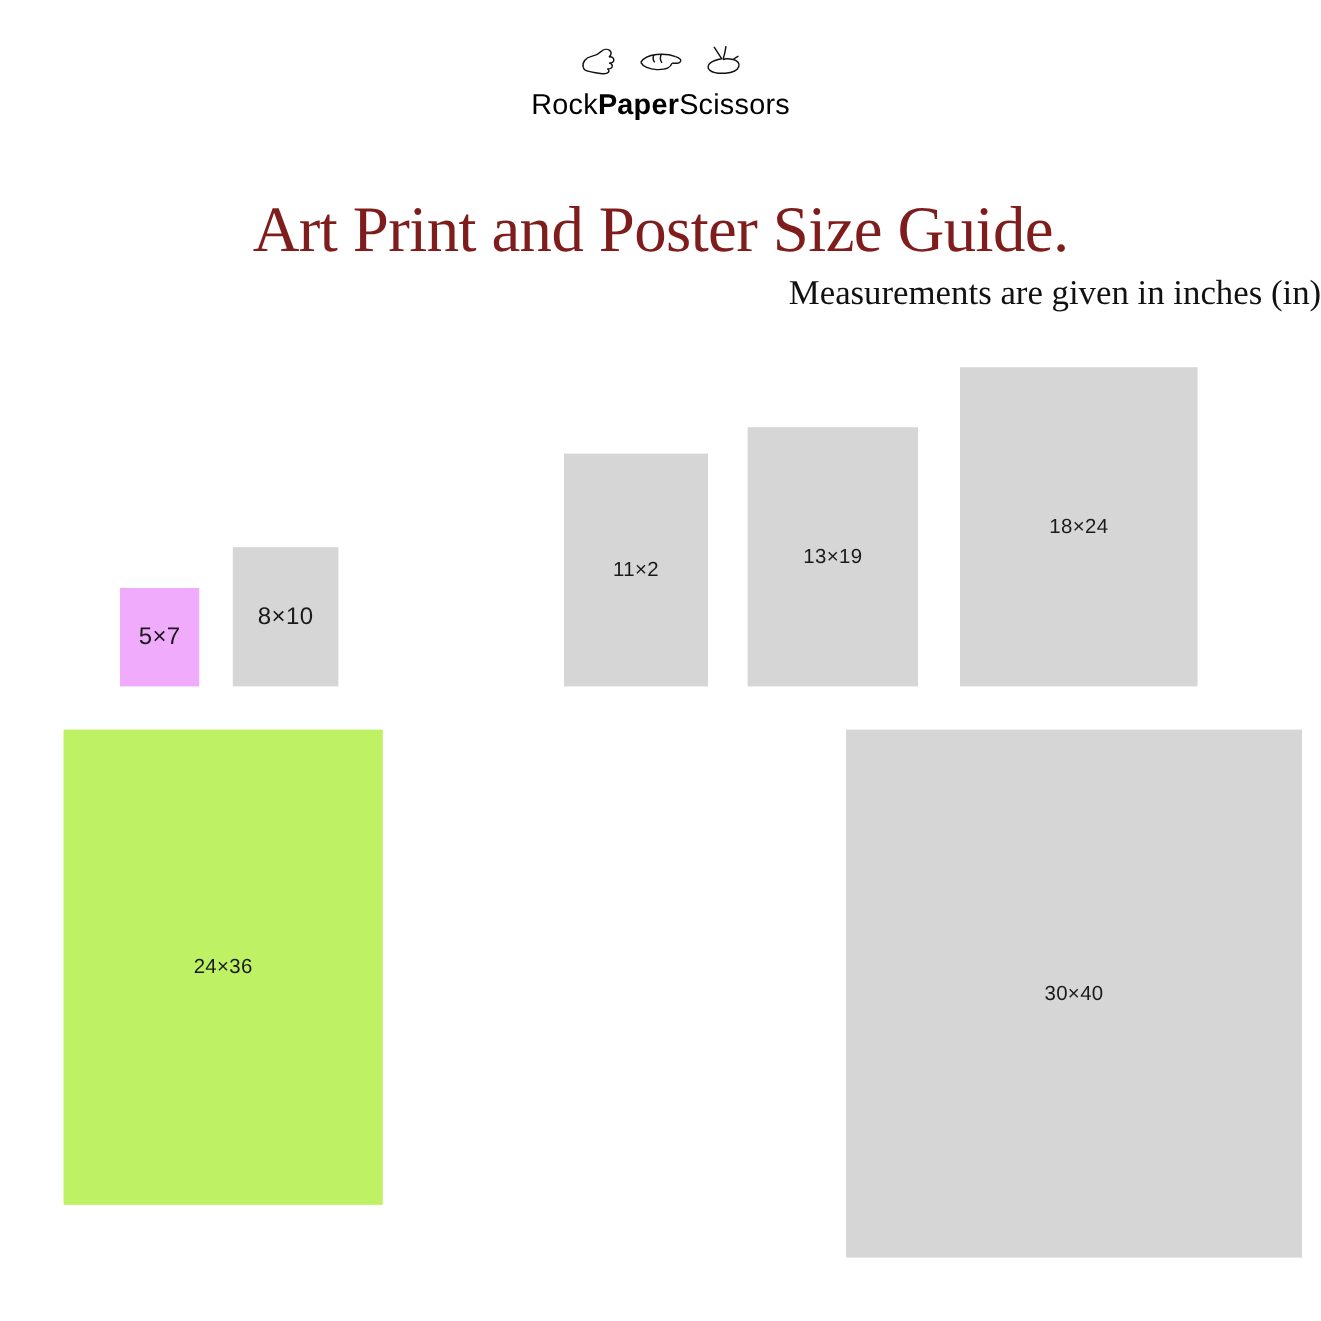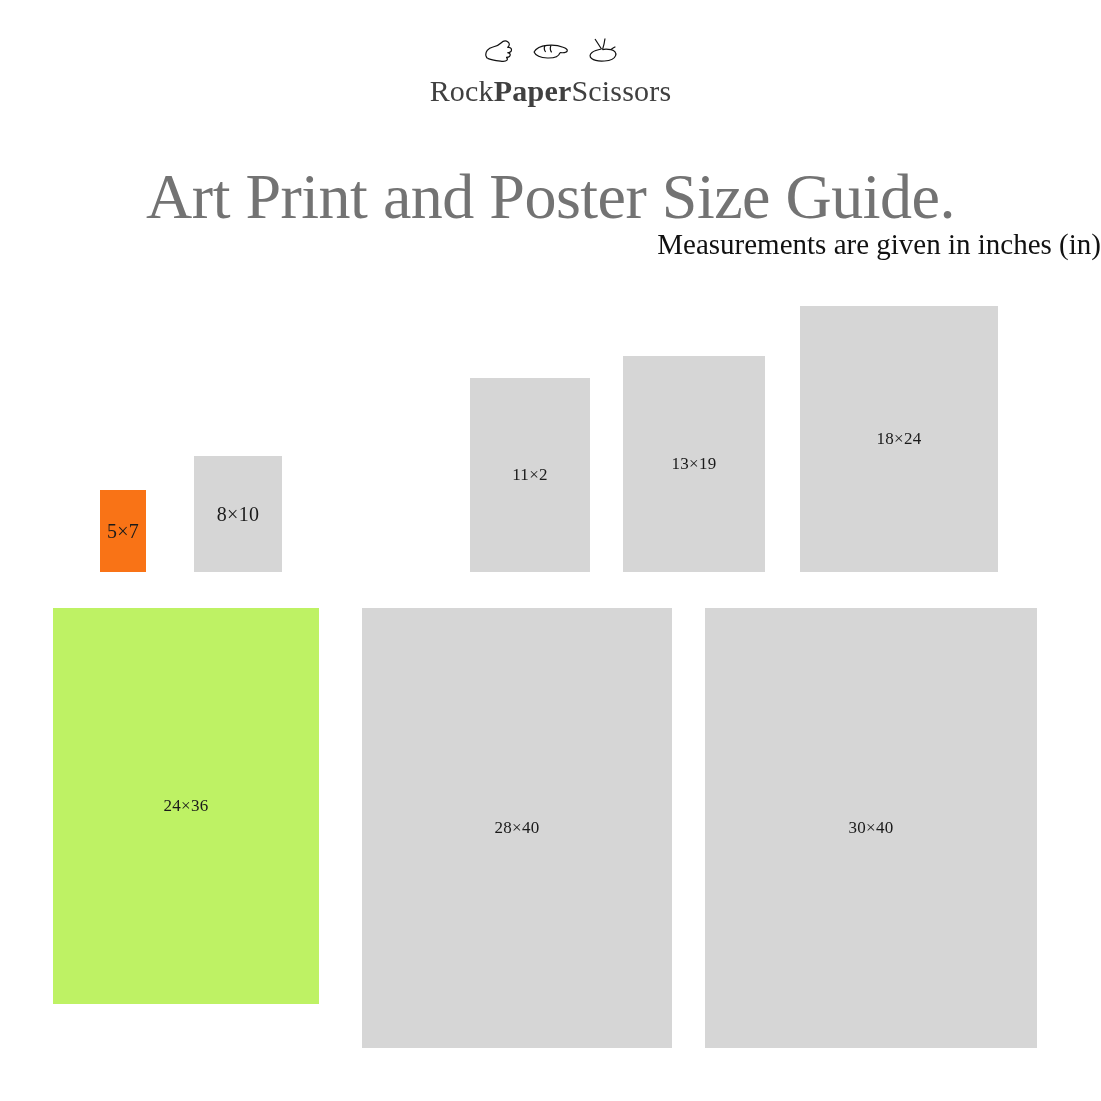--- a/index.html
+++ b/index.html
@@ -31,39 +31,39 @@
   .brand-icons {
     display: flex;
     justify-content: center;
     align-items: center;
     gap: 16px;
     height: 40px;
   }
   .brand-icons svg { display: block; }
   .brand-name {
     margin-top: 4px;
-    font-family: Liberation Serif, serif;
-    font-size: 30px;
+    font-family: Liberation Sans, sans-serif;
+    font-size: 24px;
     letter-spacing: 0.2px;
-    color: #404040;
+    color: #000000;
     white-space: nowrap;
   }
   .brand-name .b { font-weight: bold; }
   .brand-name .l { font-weight: normal; }
 
   
   .title {
     position: absolute;
     top: 160px;
     left: 0;
     width: 100%;
     text-align: center;
     font-family: "Liberation Serif", serif;
-    font-size: 64px;
-    color: #737373;
+    font-size: 54px;
+    color: #7f1d1d;
     letter-spacing: -0.5px;
   }
   .subtitle {
     position: absolute;
     top: 228px;
     left: 0;
     width: 100%;
     text-align: right;
     font-family: "Liberation Serif", serif;
     font-size: 29px;
@@ -79,21 +79,21 @@
     height: 1101px;
   }
   .swatch {
     position: absolute;
     background: #d6d6d6;
     display: flex;
     align-items: center;
     justify-content: center;
   }
   .swatch-label {
-    font-family: Liberation Serif, serif;
+    font-family: Liberation Sans, sans-serif;
     font-size: 17px;
     color: #1a1a1a;
     letter-spacing: 0.3px;
     white-space: nowrap;
   }
   .swatch.small .swatch-label { font-size: 20px; }
 </style>
 </head>
 <body>
 
@@ -128,39 +128,36 @@
         </svg>
       </span>
     </div>
     <div class="brand-name"><span class="l">Rock</span><span class="b">Paper</span><span class="l">Scissors</span></div>
   </div>
 
   <div class="title">Art Print and Poster Size Guide.</div>
   <div class="subtitle">Measurements are given in inches (in)</div>
 
   <div class="chart">
-    <div class="swatch small" style="left: 100px; top: 490px; width: 46px; height: 82px; background: #f97316;">
+    <div class="swatch small" style="left: 100px; top: 490px; width: 66px; height: 82px; background: #f0abfc;">
       <span class="swatch-label">5×7</span>
     </div>
     <div class="swatch small" style="left: 194px; top: 456px; width: 88px; height: 116px; background: rgb(214, 214, 214);">
       <span class="swatch-label">8×10</span>
     </div>
     <div class="swatch" style="left: 470px; top: 378px; width: 120px; height: 194px; background: rgb(214, 214, 214);">
       <span class="swatch-label">11×2</span>
     </div>
     <div class="swatch" style="left: 623px; top: 356px; width: 142px; height: 216px; background: rgb(214, 214, 214);">
       <span class="swatch-label">13×19</span>
     </div>
     <div class="swatch" style="left: 800px; top: 306px; width: 198px; height: 266px; background: rgb(214, 214, 214);">
       <span class="swatch-label">18×24</span>
     </div>
     <div class="swatch" style="left: 53px; top: 608px; width: 266px; height: 396px; background: #bef264;">
       <span class="swatch-label">24×36</span>
     </div>
-    <div class="swatch" style="left: 362px; top: 608px; width: 310px; height: 440px; background: rgb(214, 214, 214);">
-      <span class="swatch-label">28×40</span>
-    </div>
-    <div class="swatch" style="left: 705px; top: 608px; width: 332px; height: 440px; background: rgb(214, 214, 214);">
+    <div class="swatch" style="left: 705px; top: 608px; width: 380px; height: 440px; background: rgb(214, 214, 214);">
       <span class="swatch-label">30×40</span>
     </div>
   </div>
 
 </div>
 
 </body></html>

